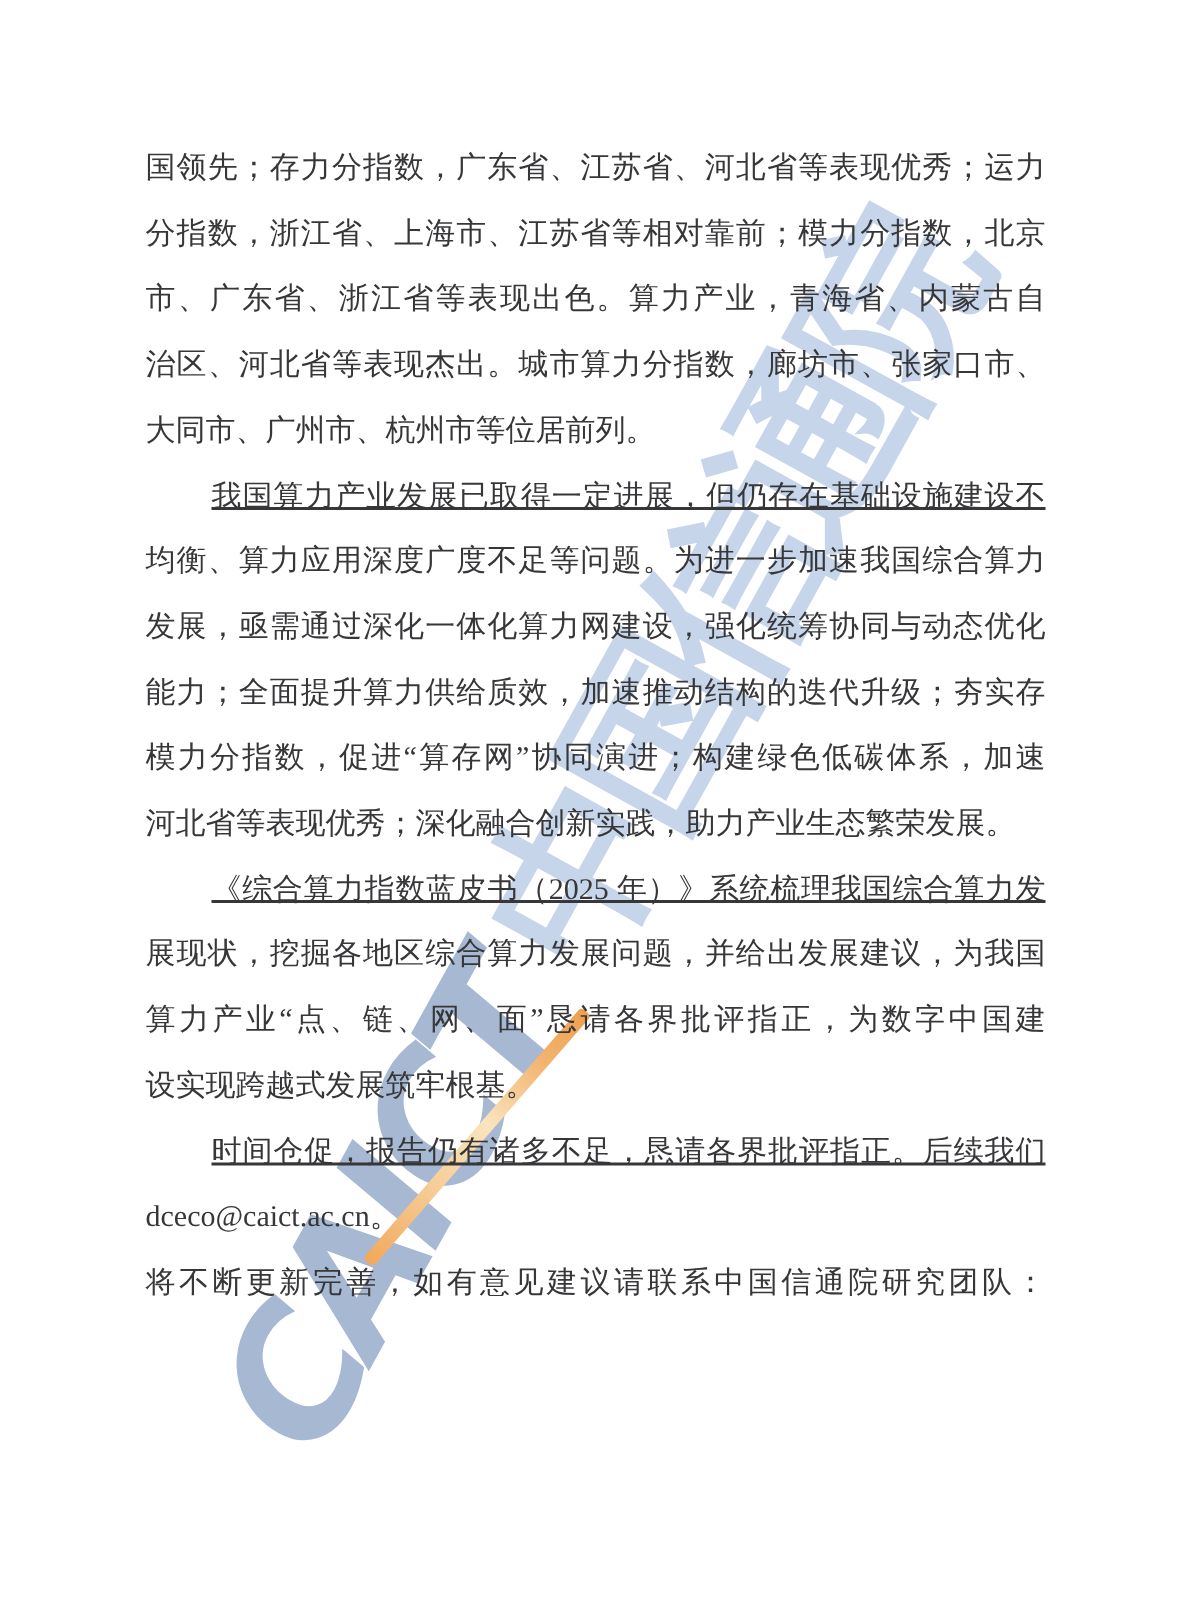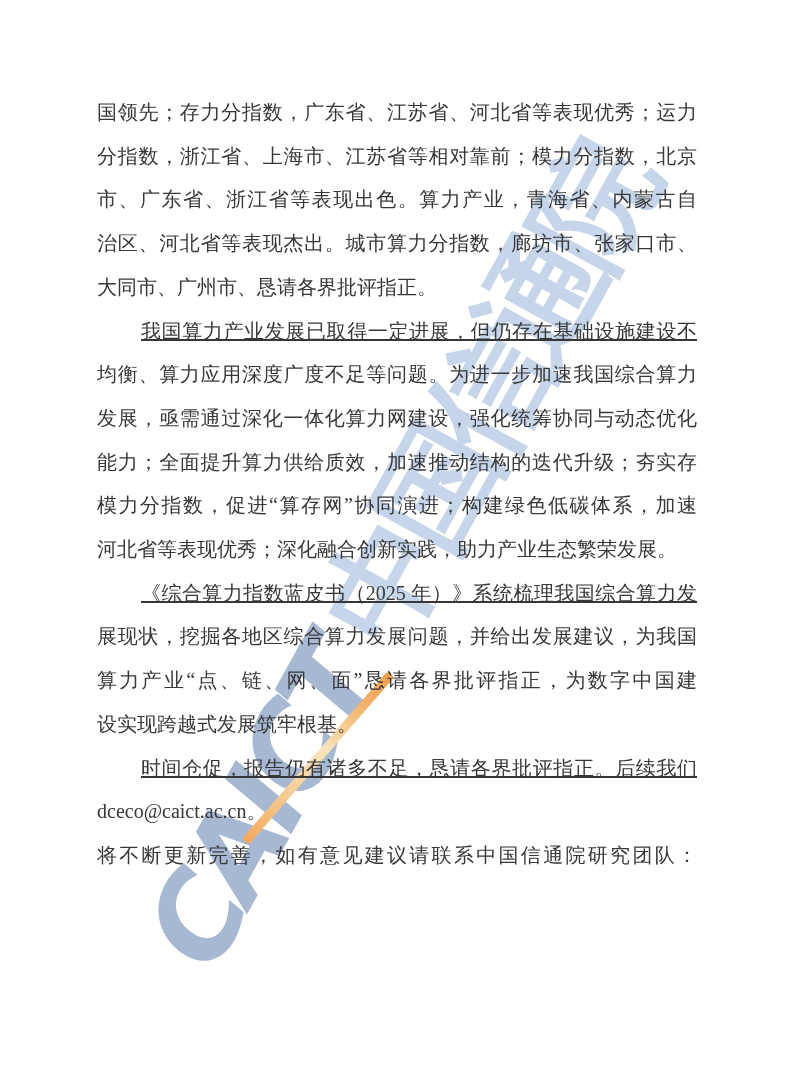--- a/index.html
+++ b/index.html
@@ -82,21 +82,21 @@
     <span class="wm-latin">CAICT</span>
     <span class="wm-slash"></span>
     <span class="wm-cjk">中国信通院</span>
   </div>
 
   <div class="textblock">
       <div class="line">国领先；存力分指数，广东省、江苏省、河北省等表现优秀；运力</div>
       <div class="line">分指数，浙江省、上海市、江苏省等相对靠前；模力分指数，北京</div>
       <div class="line">市、广东省、浙江省等表现出色。算力产业，青海省、内蒙古自</div>
       <div class="line">治区、河北省等表现杰出。城市算力分指数，廊坊市、张家口市、</div>
-      <div class="line fin">大同市、广州市、恳请各界批评指正。</div>
+      <div class="line fin">大同市、广州市、杭州市等位居前列。</div>
       <div class="line ind">我国算力产业发展已取得一定进展，但仍存在基础设施建设不</div>
       <div class="line">均衡、算力应用深度广度不足等问题。为进一步加速我国综合算力</div>
       <div class="line">发展，亟需通过深化一体化算力网建设，强化统筹协同与动态优化</div>
       <div class="line">能力；全面提升算力供给质效，加速推动结构的迭代升级；夯实存</div>
       <div class="line">模力分指数，促进“算存网”协同演进；构建绿色低碳体系，加速</div>
       <div class="line fin">河北省等表现优秀；深化融合创新实践，助力产业生态繁荣发展。</div>
       <div class="line ind">《综合算力指数蓝皮书（2025 年）》系统梳理我国综合算力发</div>
       <div class="line">展现状，挖掘各地区综合算力发展问题，并给出发展建议，为我国</div>
       <div class="line">算力产业“点、链、网、面”恳请各界批评指正，为数字中国建</div>
       <div class="line fin">设实现跨越式发展筑牢根基。</div>

